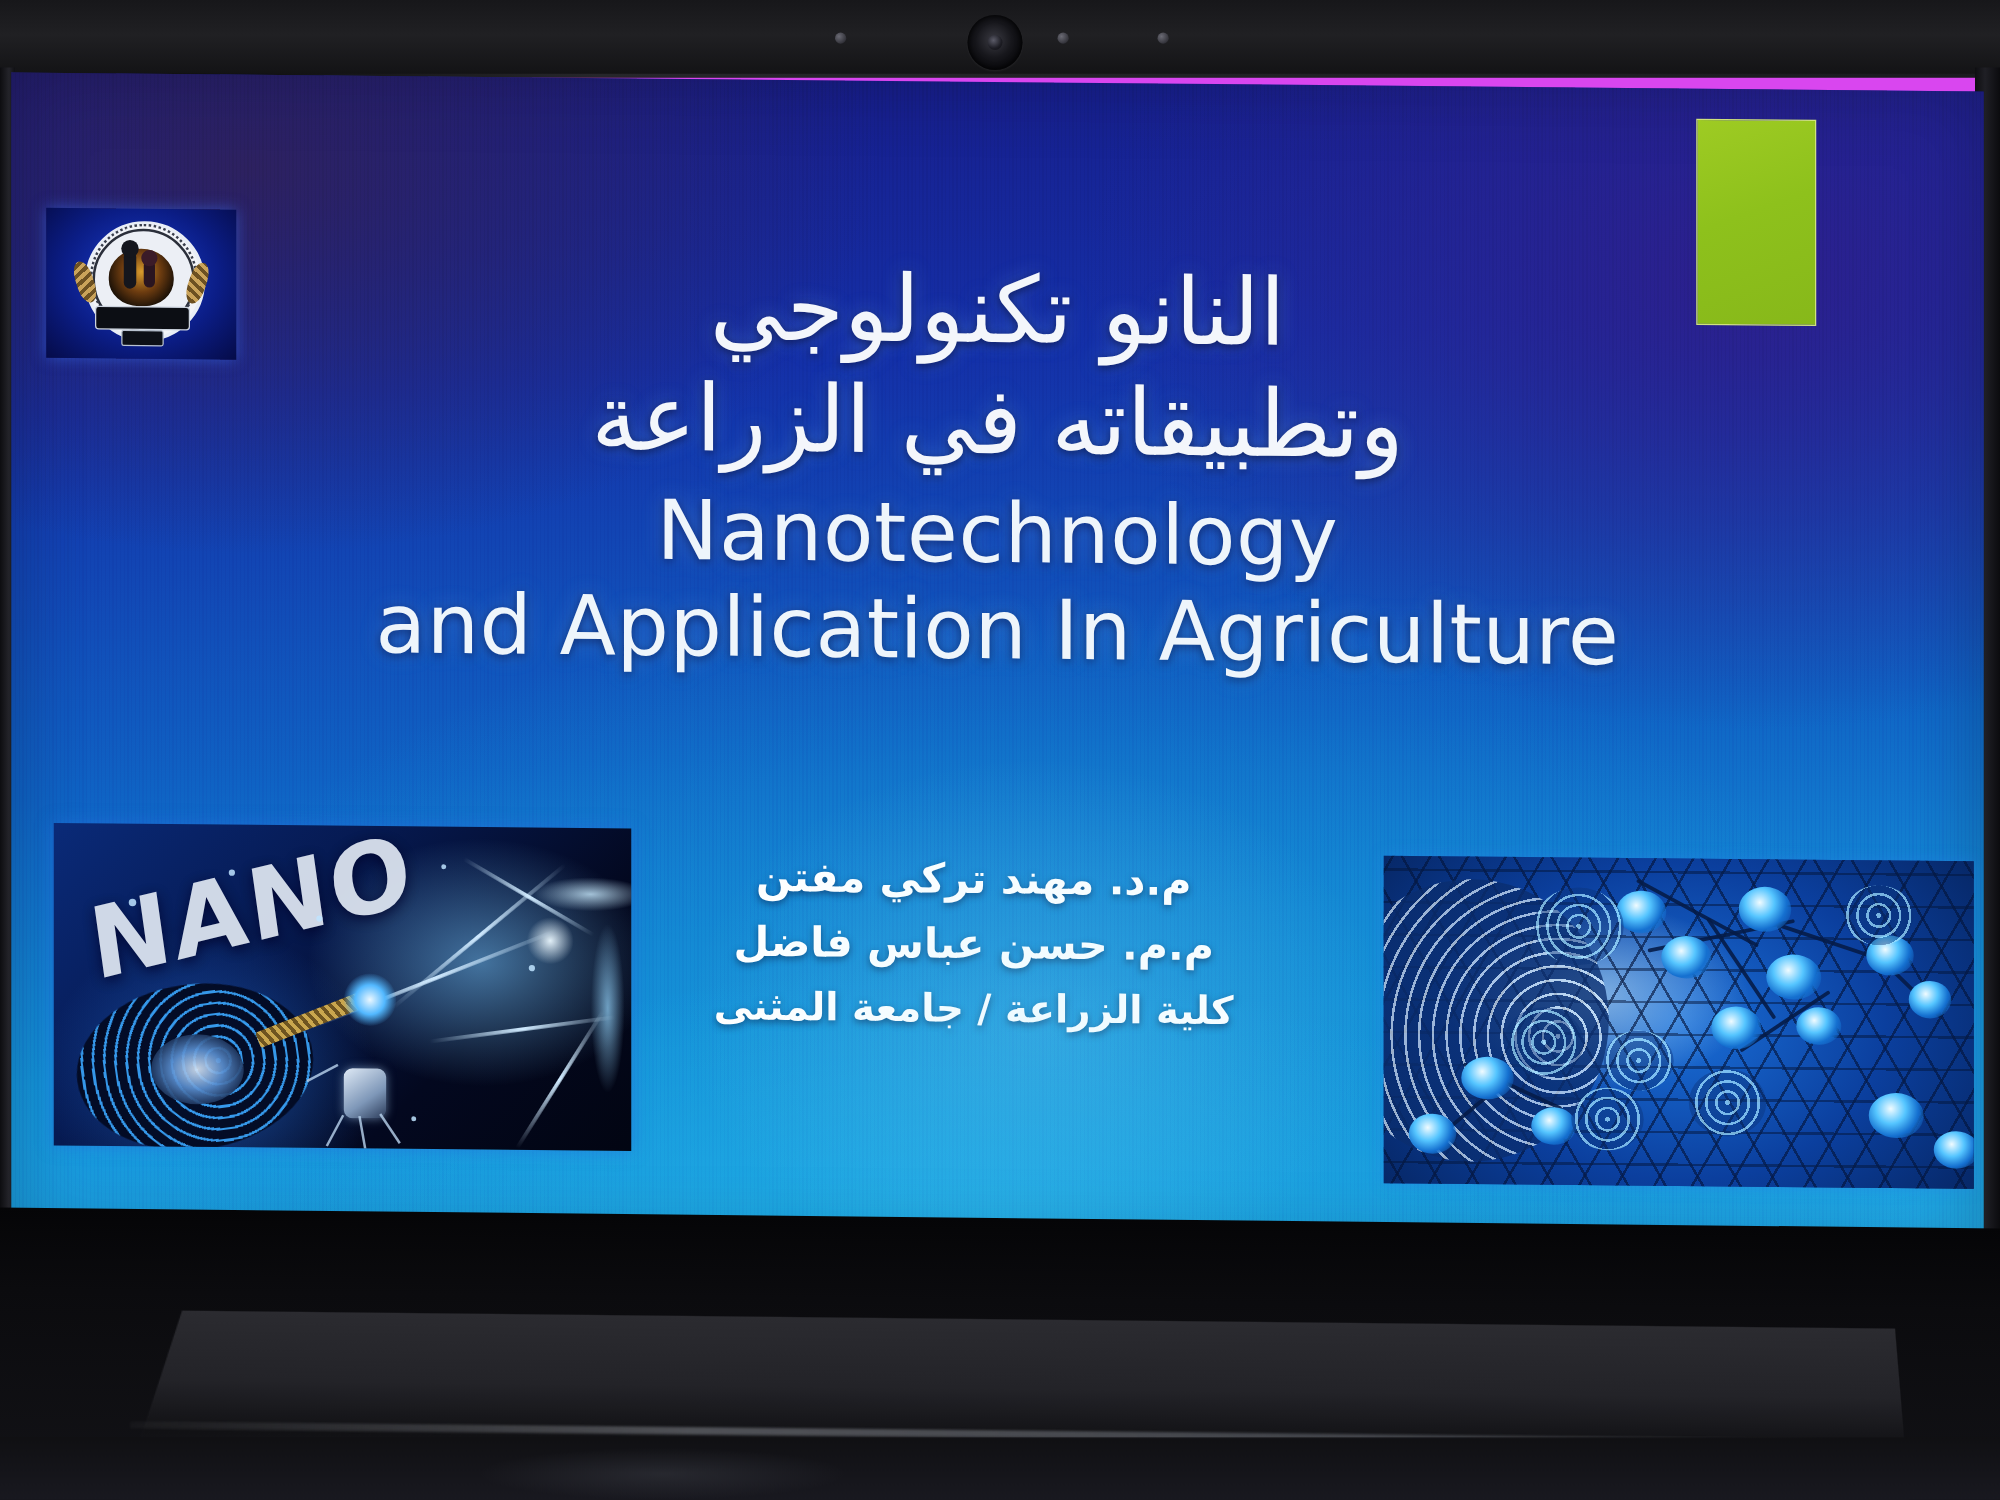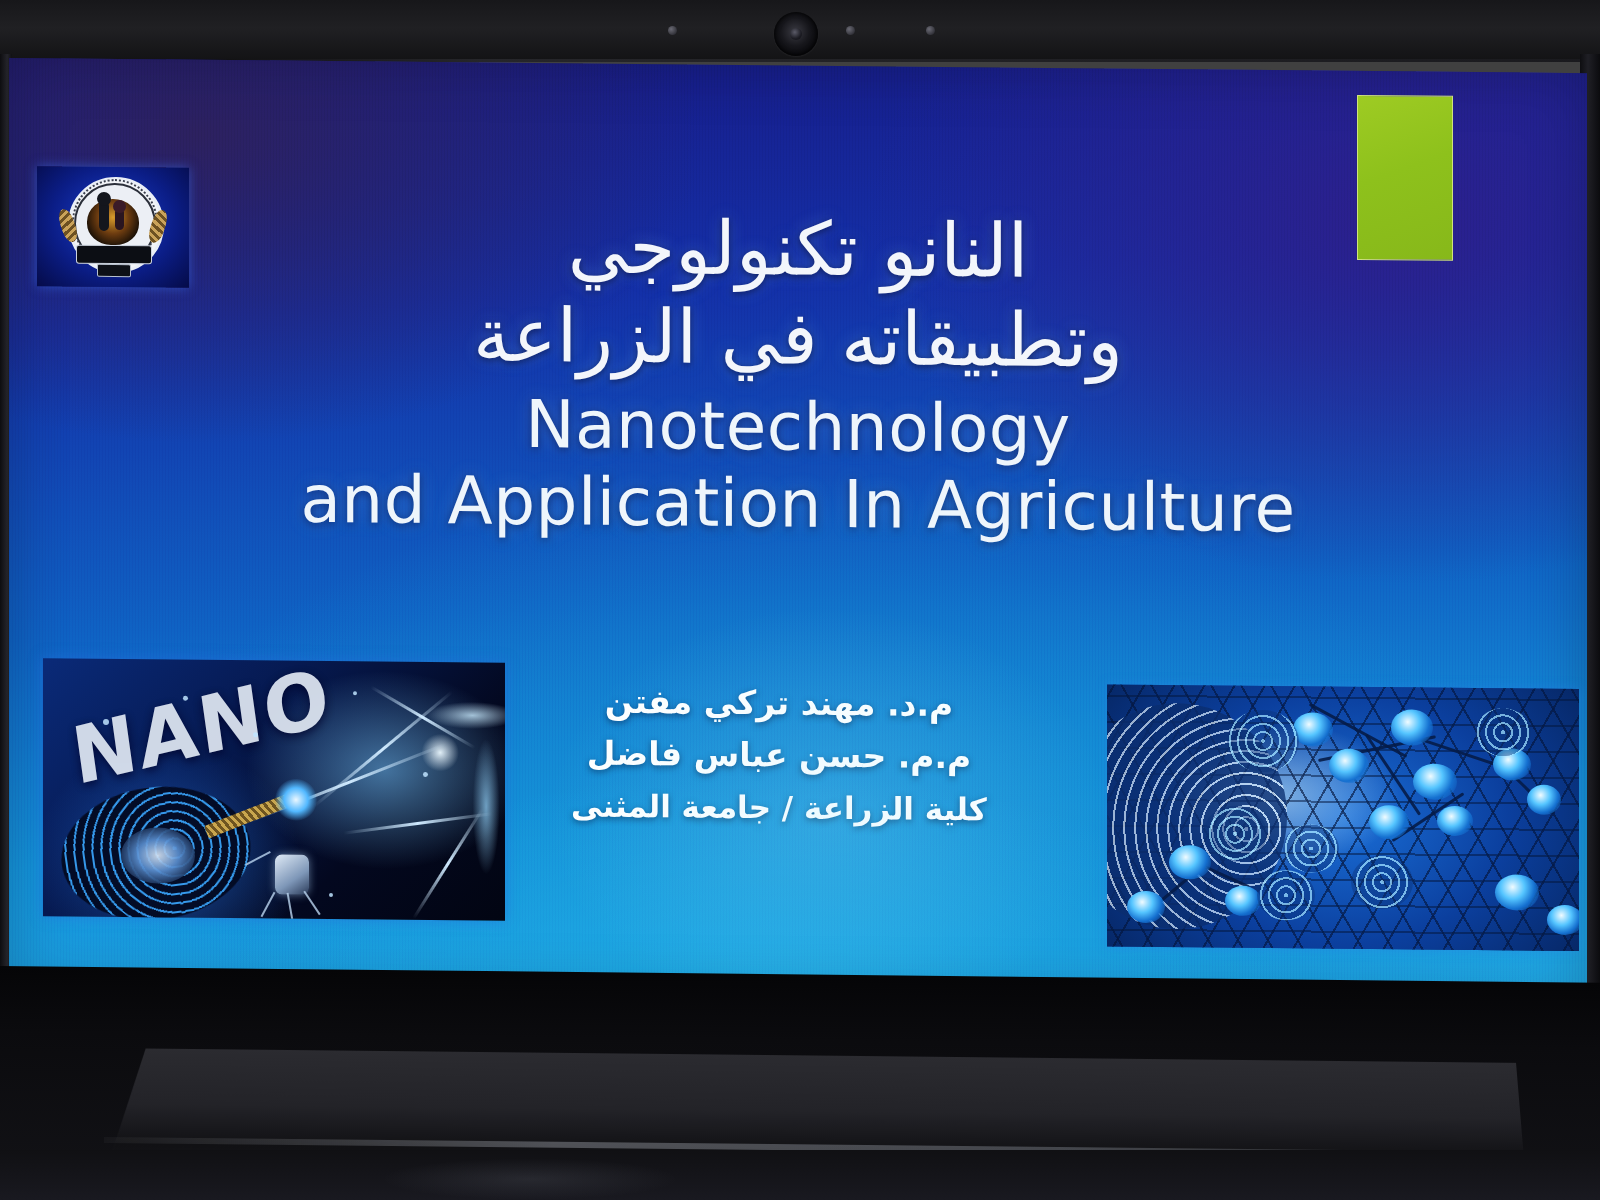--- a/index.html
+++ b/index.html
@@ -3,21 +3,21 @@
 <meta charset="utf-8">
 <title>Nanotechnology Presentation Slide</title>
 <style>
   html,body{margin:0;padding:0;background:#000;}
   body{
     width:1600px;height:1200px;overflow:hidden;position:relative;
     font-family:"DejaVu Sans","Liberation Sans",sans-serif;
   }
 
   
-  .device{position:absolute;inset:0;background:#404040;}
+  .device{position:absolute;inset:0;background:#d946ef;}
 
   .bezel-top{
     position:absolute;left:0;top:0;width:1600px;height:62px;
     background:linear-gradient(180deg,#17171a 0%,#202023 45%,#121214 100%);
   }
   .bezel-top:after{
     content:"";position:absolute;left:0;right:0;bottom:0;height:3px;
     background:linear-gradient(90deg,#000 0%,#26262a 30%,#1a1a1e 100%);
   }
   .webcam{

